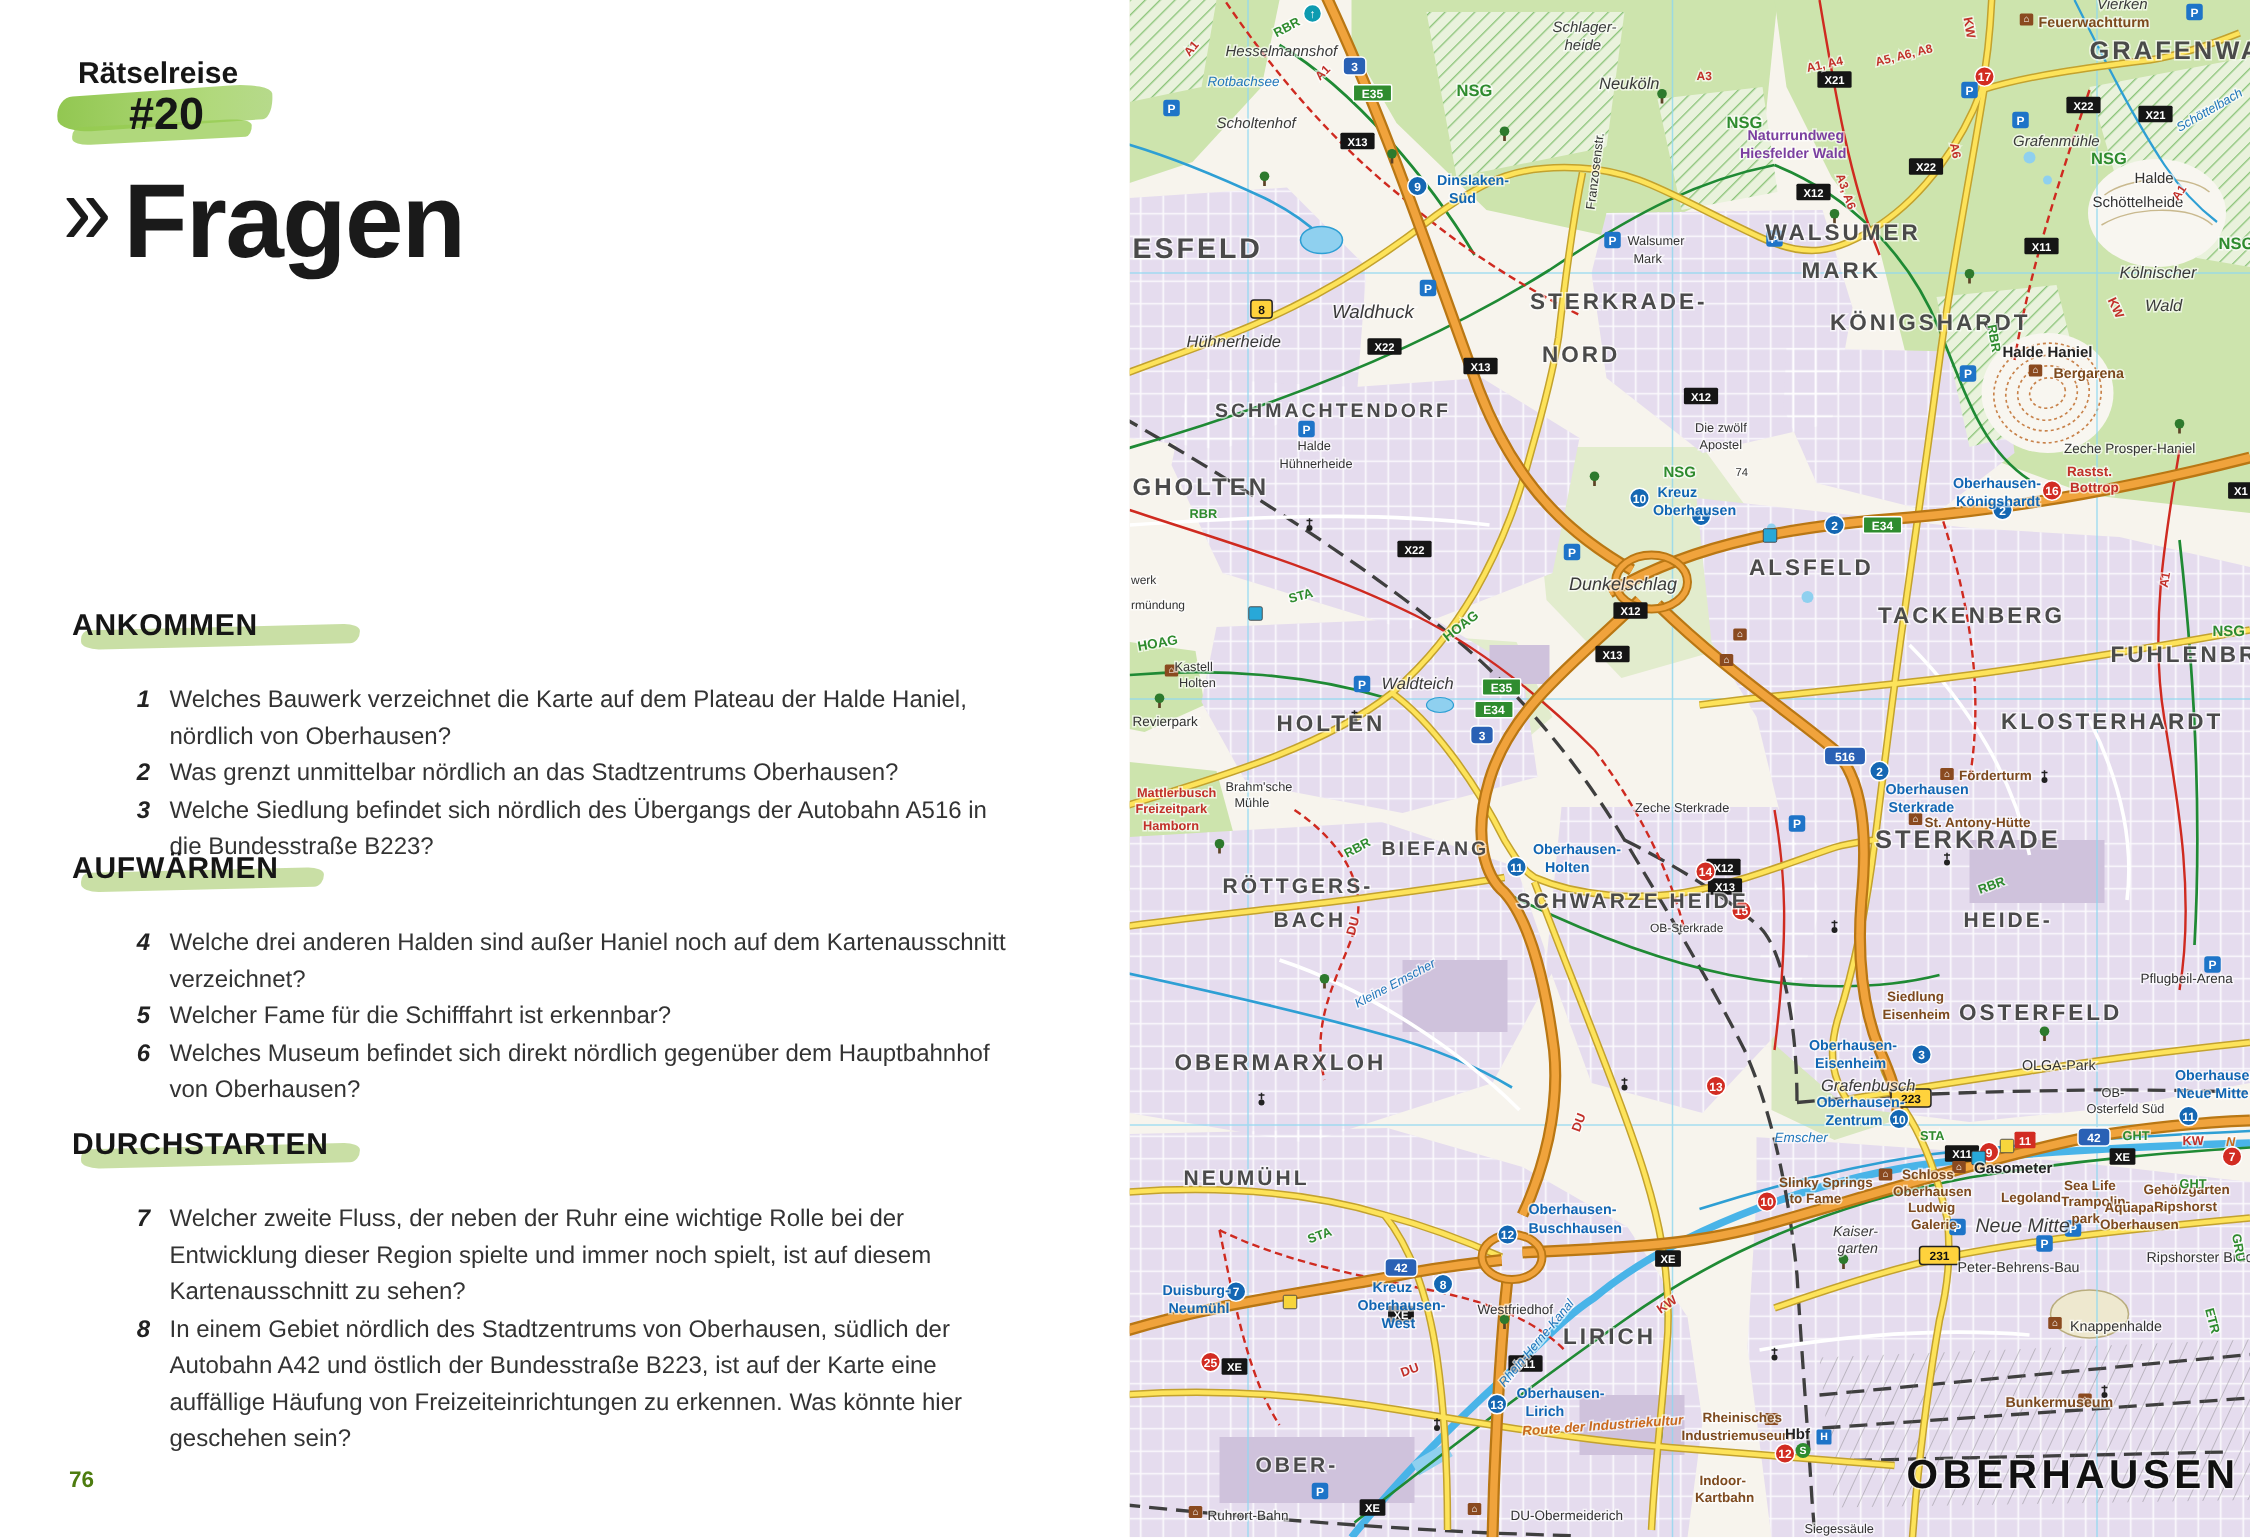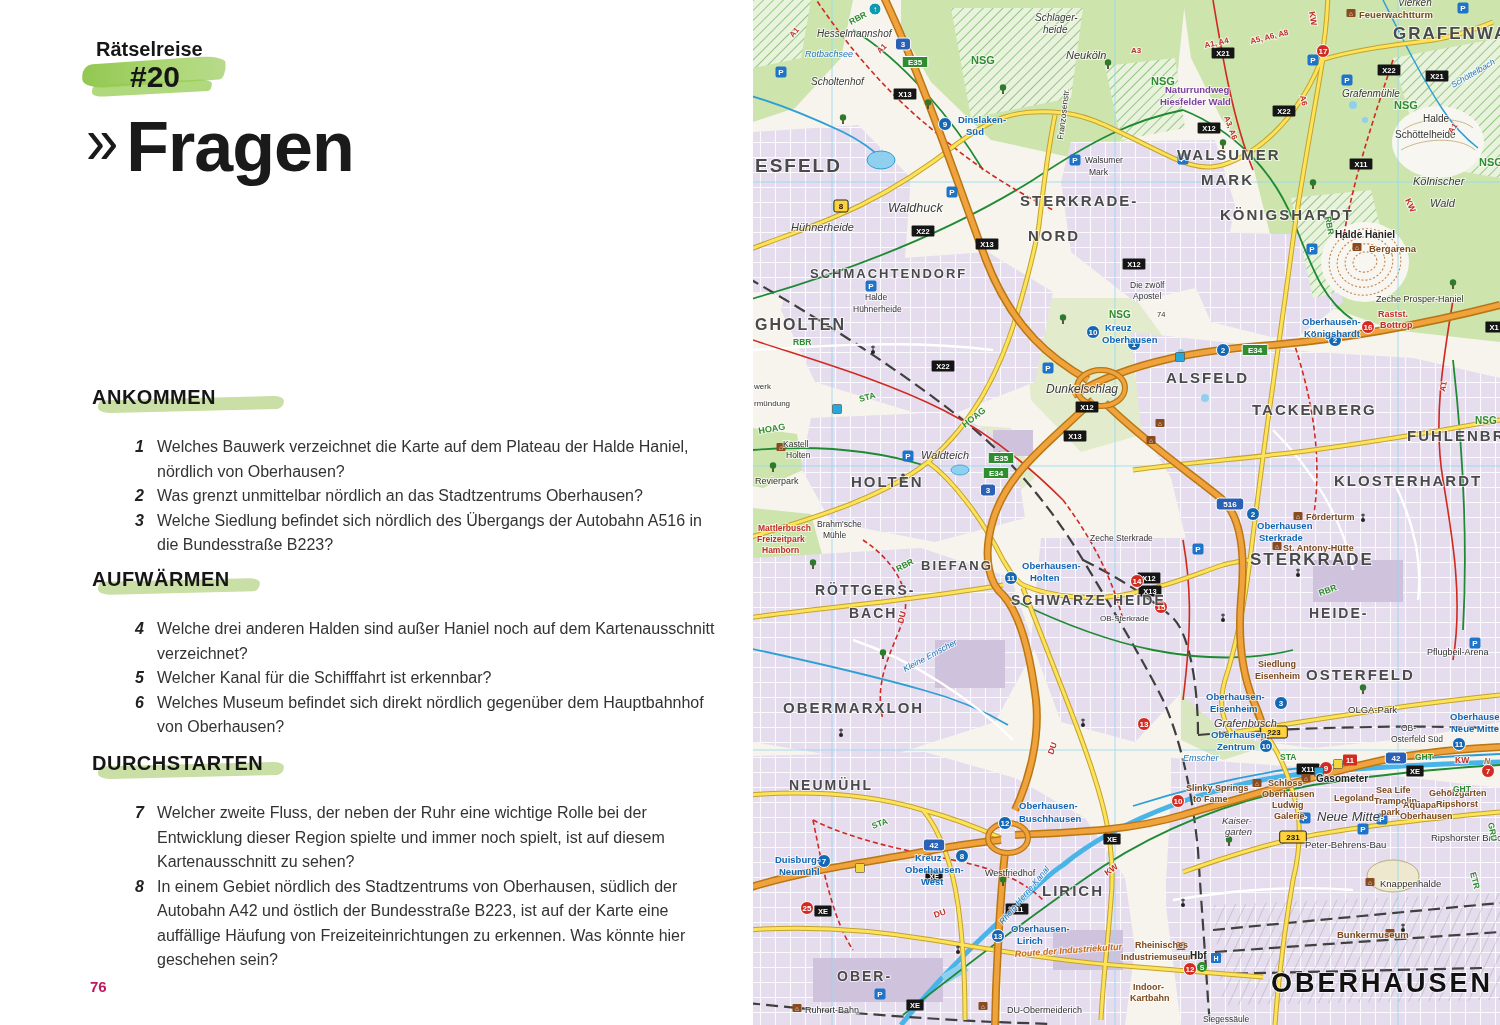--- a/index.html
+++ b/index.html
@@ -1,37 +1,37 @@
 <!DOCTYPE html>
 <html><head>
 <meta charset="utf-8">
 <style>
   html,body{margin:0;padding:0;background:#ffffff;font-family:"Liberation Sans",sans-serif;}
   #stage{position:relative;width:1500px;height:1025px;background:#ffffff;overflow:hidden;}
 
   
-  .book{position:absolute;left:0;top:0;width:753px;height:770px;background:#ffffff;margin-left:44px;}
+  .book{position:absolute;left:0;top:0;width:753px;height:770px;background:#ffffff;}
   .badge{position:absolute;left:46px;top:38px;width:180px;height:80px;}
   .badge .brush1{position:absolute;left:-8px;top:22px;width:144px;height:24px;background:linear-gradient(94deg,rgba(134,193,62,.9),rgba(163,210,100,.85) 70%,rgba(134,193,62,.6));border-radius:12px 30px 8px 26px/14px 8px 18px 10px;transform:rotate(-4deg);}
   .badge .brush2{position:absolute;left:2px;top:44px;width:120px;height:12px;background:rgba(150,203,80,.75);border-radius:8px 20px 6px 16px/8px 6px 10px 6px;transform:rotate(-3deg);}
   .badge-series{position:absolute;left:6px;top:0px;font-size:20px;font-weight:bold;color:#161616;}
   .badge-number{position:absolute;left:40px;top:22px;font-size:30px;font-weight:bold;color:#161616;}
   .title{position:absolute;left:42px;top:112px;margin:0;display:flex;align-items:flex-start;color:#1a1a1a;}
   .title .chev{font-size:58px;font-weight:400;transform:scaleY(1.15);margin-right:8px;line-height:1.0;}
   .title .ttl{font-size:70px;font-weight:bold;letter-spacing:-1px;line-height:1.0;}
   .qsec{position:absolute;left:48px;width:625px;}
-  .qsec.s0{top:386px;} .qsec.s1{top:568px;} .qsec.s2{top:752px;}
+  .qsec.s0{top:406px;} .qsec.s1{top:568px;} .qsec.s2{top:752px;}
   .qsec h2{position:relative;margin:0 0 26px 0;font-size:20px;font-weight:bold;color:#161616;letter-spacing:.5px;z-index:1;}
   .qsec h2 .brush{position:absolute;left:6px;top:12px;height:13px;background:#c6dda0;border-radius:8px 16px 10px 18px/9px 7px 12px 8px;transform:rotate(-1.4deg);z-index:-1;opacity:.95;}
   .qsec.s0 .brush{width:186px;} .qsec.s1 .brush{width:162px;} .qsec.s2 .brush{width:186px;}
   .qlist{padding-left:38px;}
   .q{display:flex;gap:13px;font-size:16px;line-height:24.5px;color:#333333;}
   .qnum{flex:0 0 14px;text-align:right;font-weight:bold;font-style:italic;color:#222;}
   .qtext{flex:1;}
-  .pageno{position:absolute;left:46px;top:978px;font-size:15px;font-weight:bold;color:#be185d;}
+  .pageno{position:absolute;left:46px;top:978px;font-size:15px;font-weight:bold;color:#4d7c0f;}
 
   
   .map-pane{position:absolute;left:753px;top:0;width:747px;height:1025px;overflow:hidden;background:#f7f4ed;}
   svg text{font-family:"Liberation Sans",sans-serif;}
   .ml{paint-order:stroke;stroke:rgba(255,255,255,.65);stroke-width:2px;}
   .d1{fill:#4a4a4a;font-weight:bold;letter-spacing:2px;}
   .d2{fill:#333333;}
   .d2b{fill:#222222;font-weight:bold;}
   .it{fill:#3a3a3a;font-style:italic;}
   .itb{fill:#2277bb;font-style:italic;}
@@ -80,21 +80,21 @@
         </section>
         <section class="qsec s1">
           <h2><span class="brush"></span>AUFWÄRMEN</h2>
           <div class="qlist">
             <div class="q">
               <span class="qnum">4</span>
               <span class="qtext">Welche drei anderen Halden sind außer Haniel noch auf dem Kartenausschnitt verzeichnet?</span>
             </div>
             <div class="q">
               <span class="qnum">5</span>
-              <span class="qtext">Welcher Kanal für die Schifffahrt ist erkennbar?</span>
+              <span class="qtext">Welcher Fame für die Schifffahrt ist erkennbar?</span>
             </div>
             <div class="q">
               <span class="qnum">6</span>
               <span class="qtext">Welches Museum befindet sich direkt nördlich gegenüber dem Hauptbahnhof von Oberhausen?</span>
             </div>
           </div>
         </section>
         <section class="qsec s2">
           <h2><span class="brush"></span>DURCHSTARTEN</h2>
           <div class="qlist">

